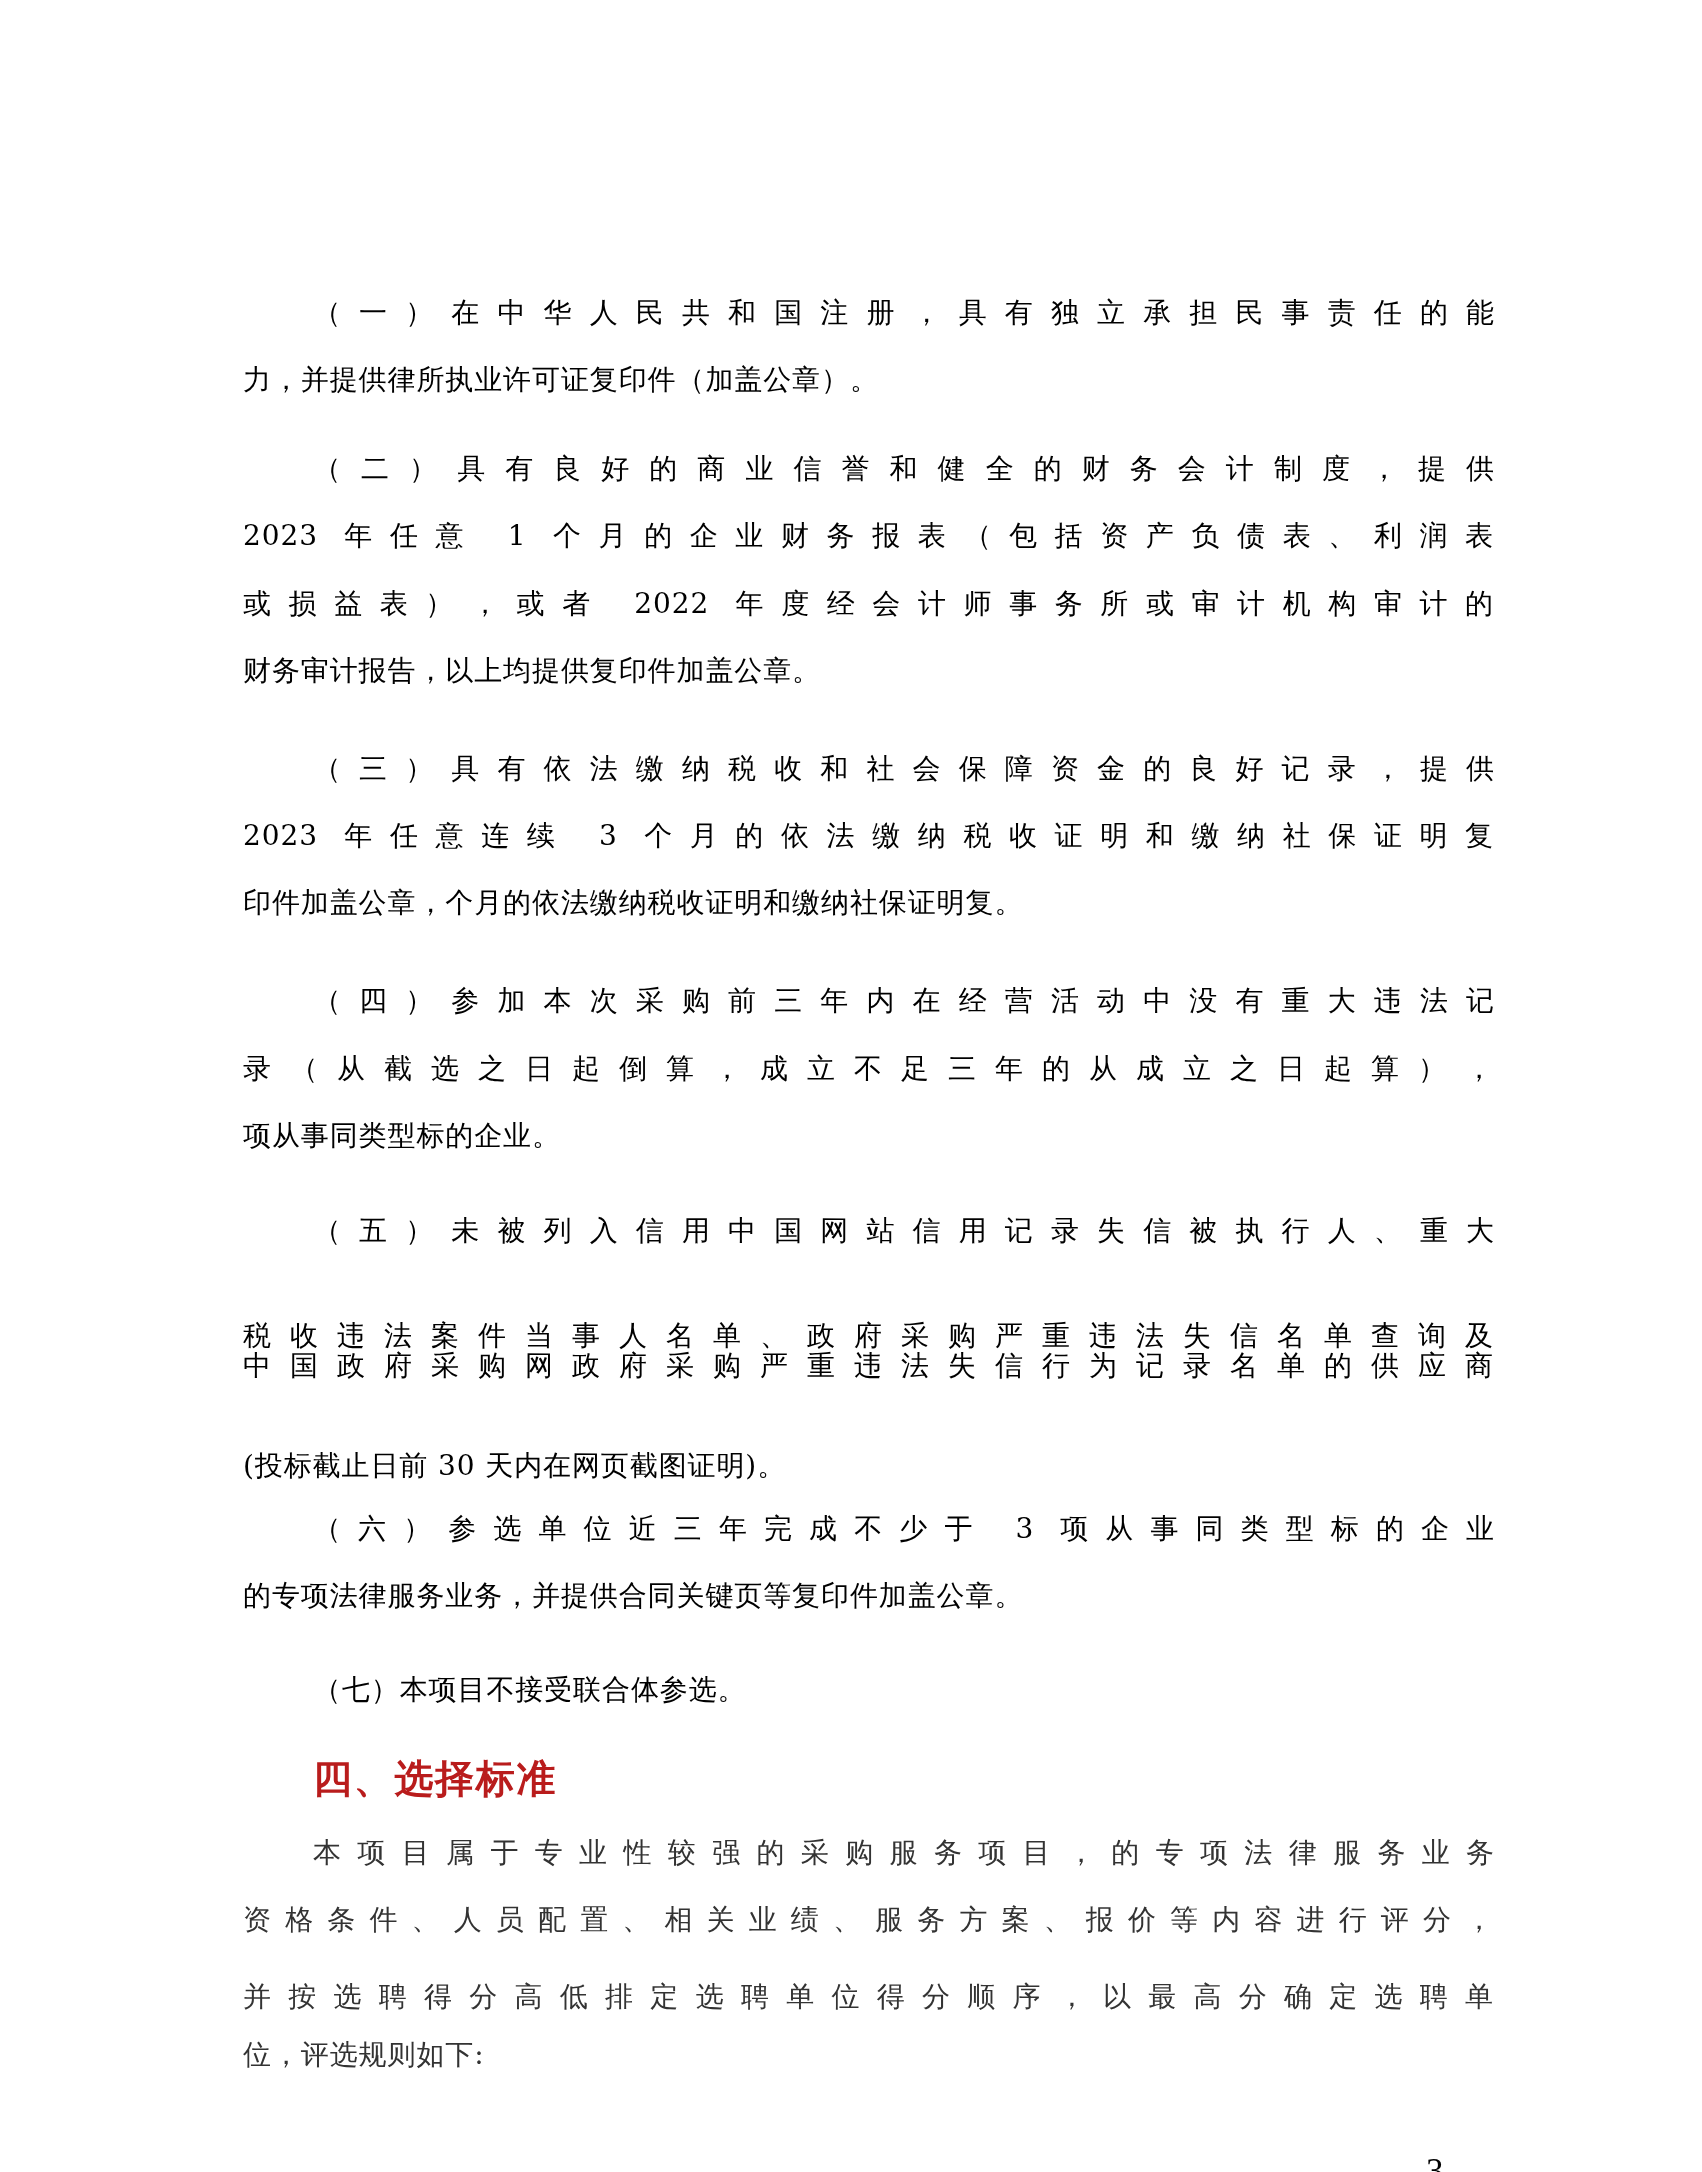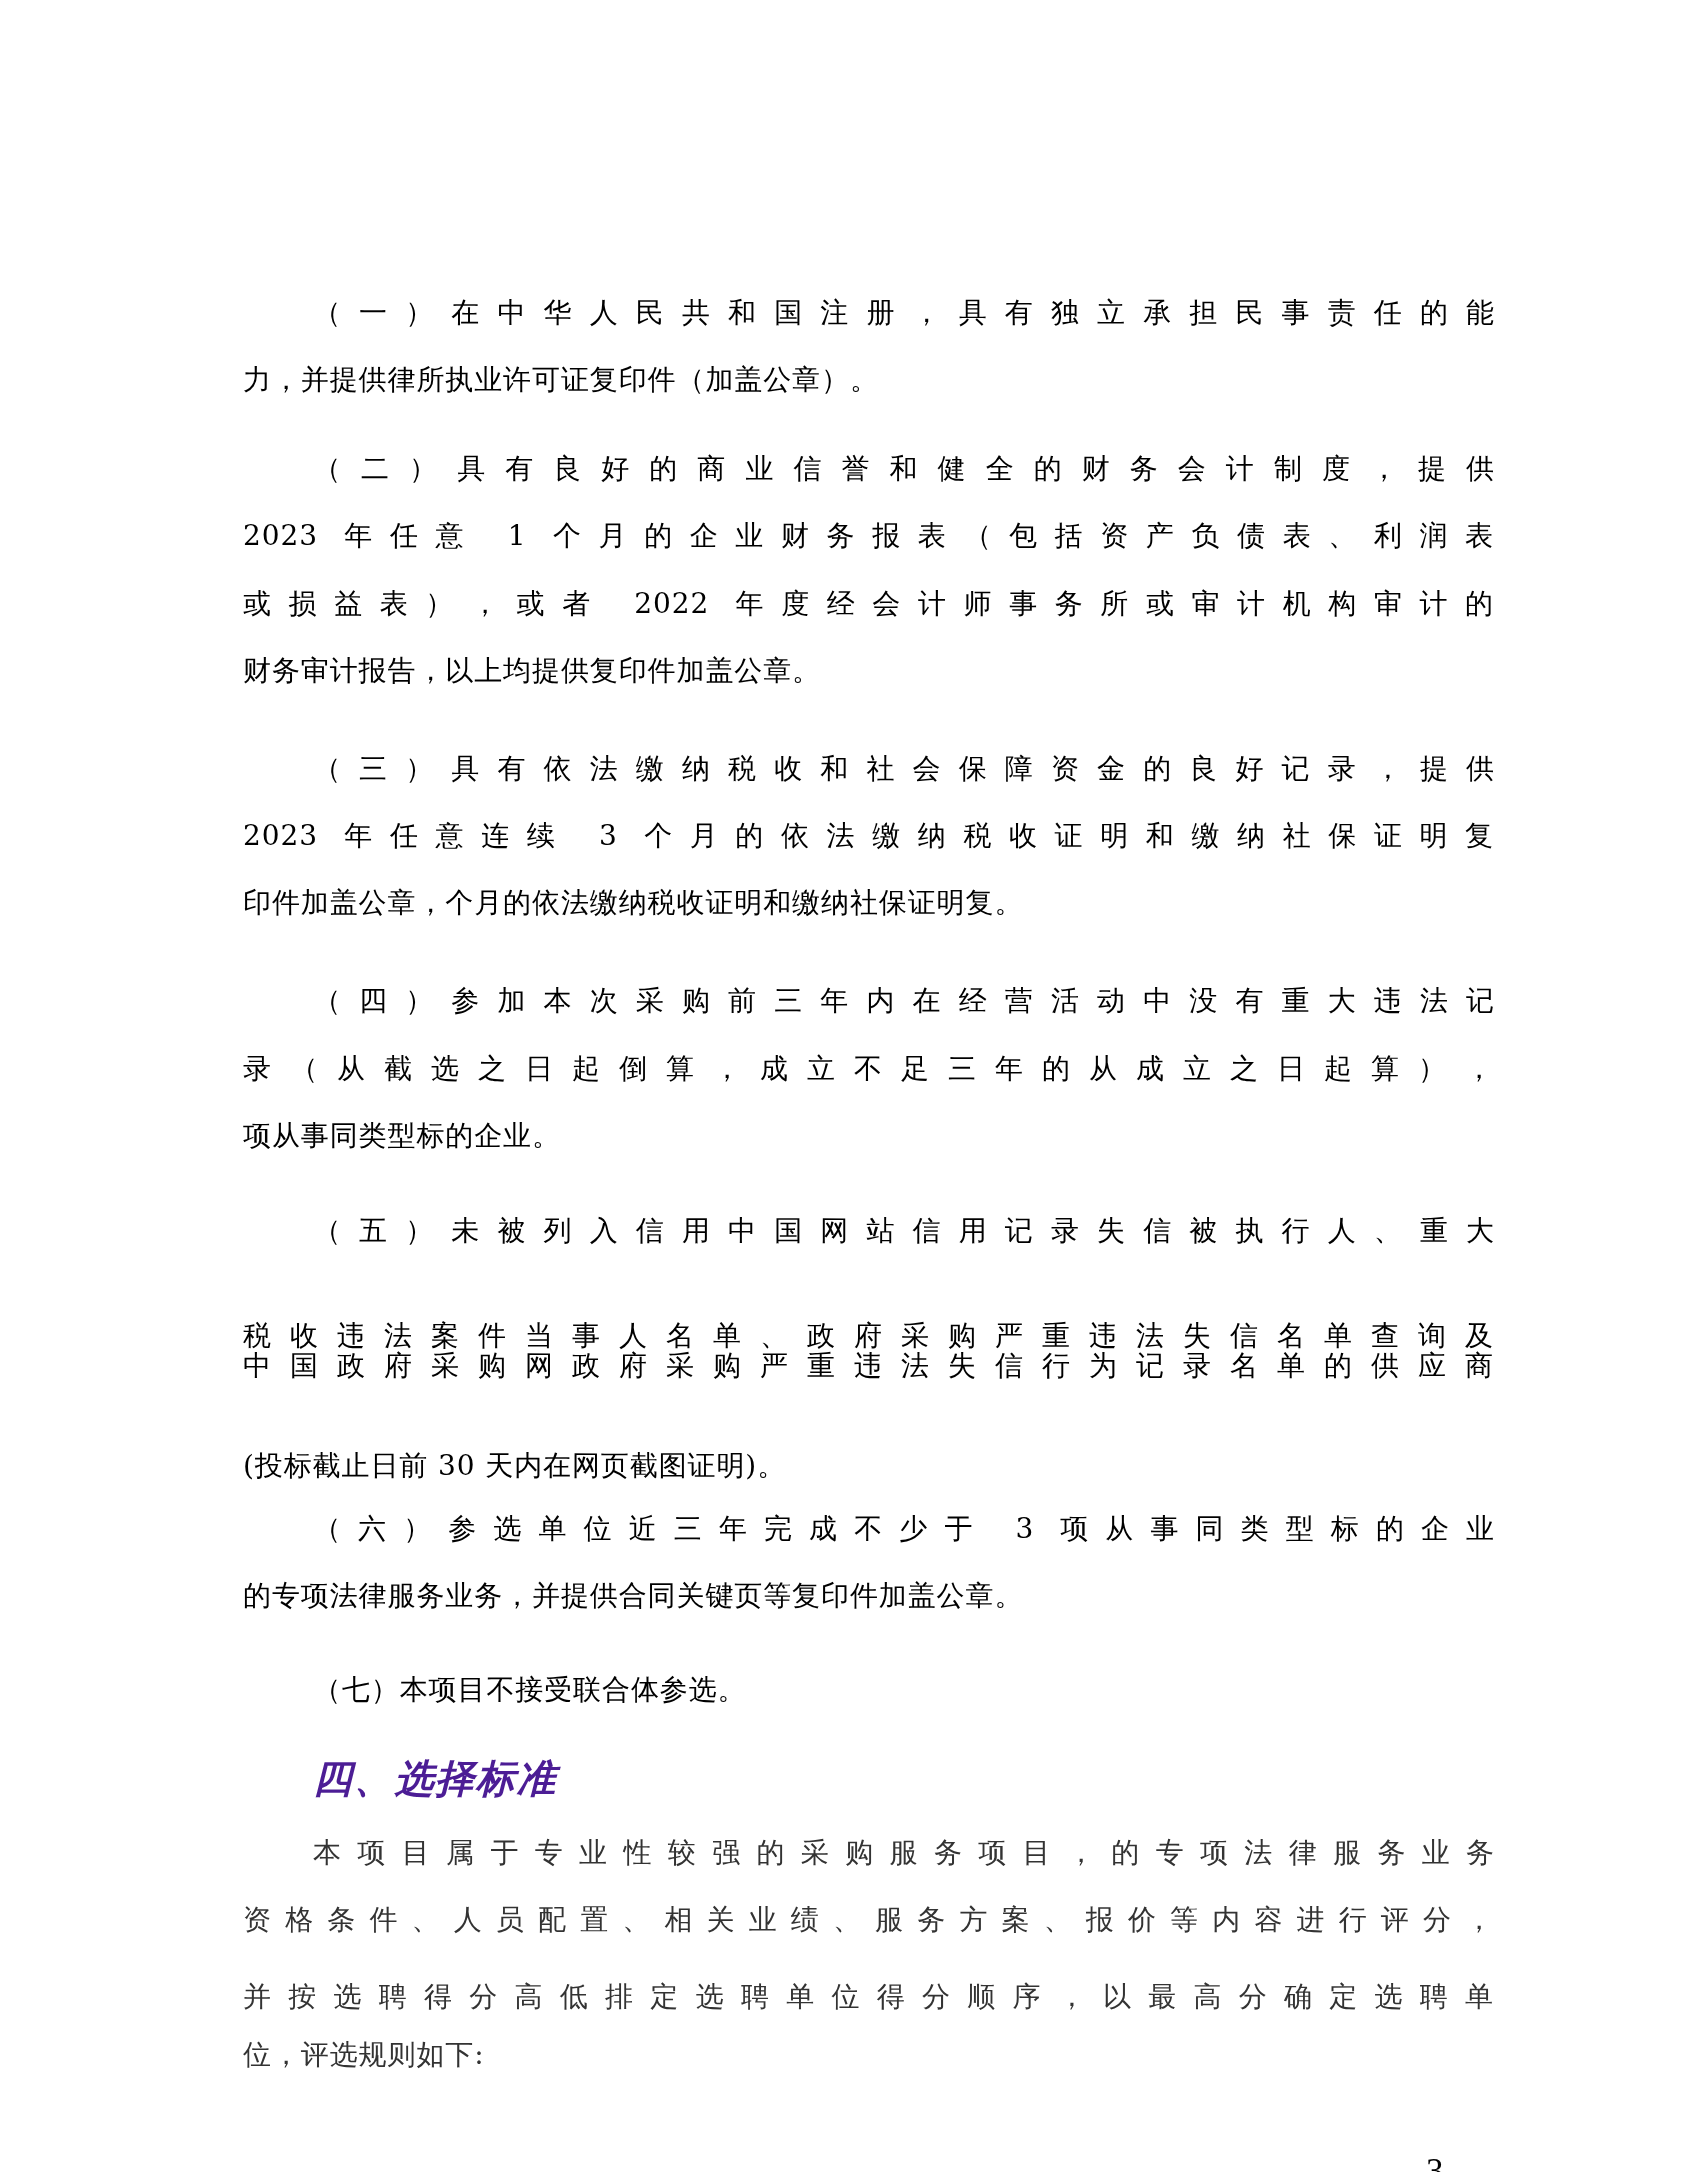--- a/index.html
+++ b/index.html
@@ -42,24 +42,23 @@
       width: 1182px;
     }
     .heading {
       position: absolute;
       left: 313px;
       height: 56px;
       line-height: 56px;
       font-family: "DejaVu Sans", "Liberation Sans", sans-serif;
       font-weight: bold;
       font-size: 39px;
-      color: #4c1d95;
+      color: #b91c1c;
       white-space: nowrap;
       letter-spacing: 1.7px;
-      font-style: italic;
     }
     .gray { color: #333333; }
     .page-number {
       position: absolute;
       left: 1347px;
       top: 2146px;
       width: 148px;
       height: 52px;
       line-height: 52px;
       font-family: "Liberation Serif", "DejaVu Serif", serif;

